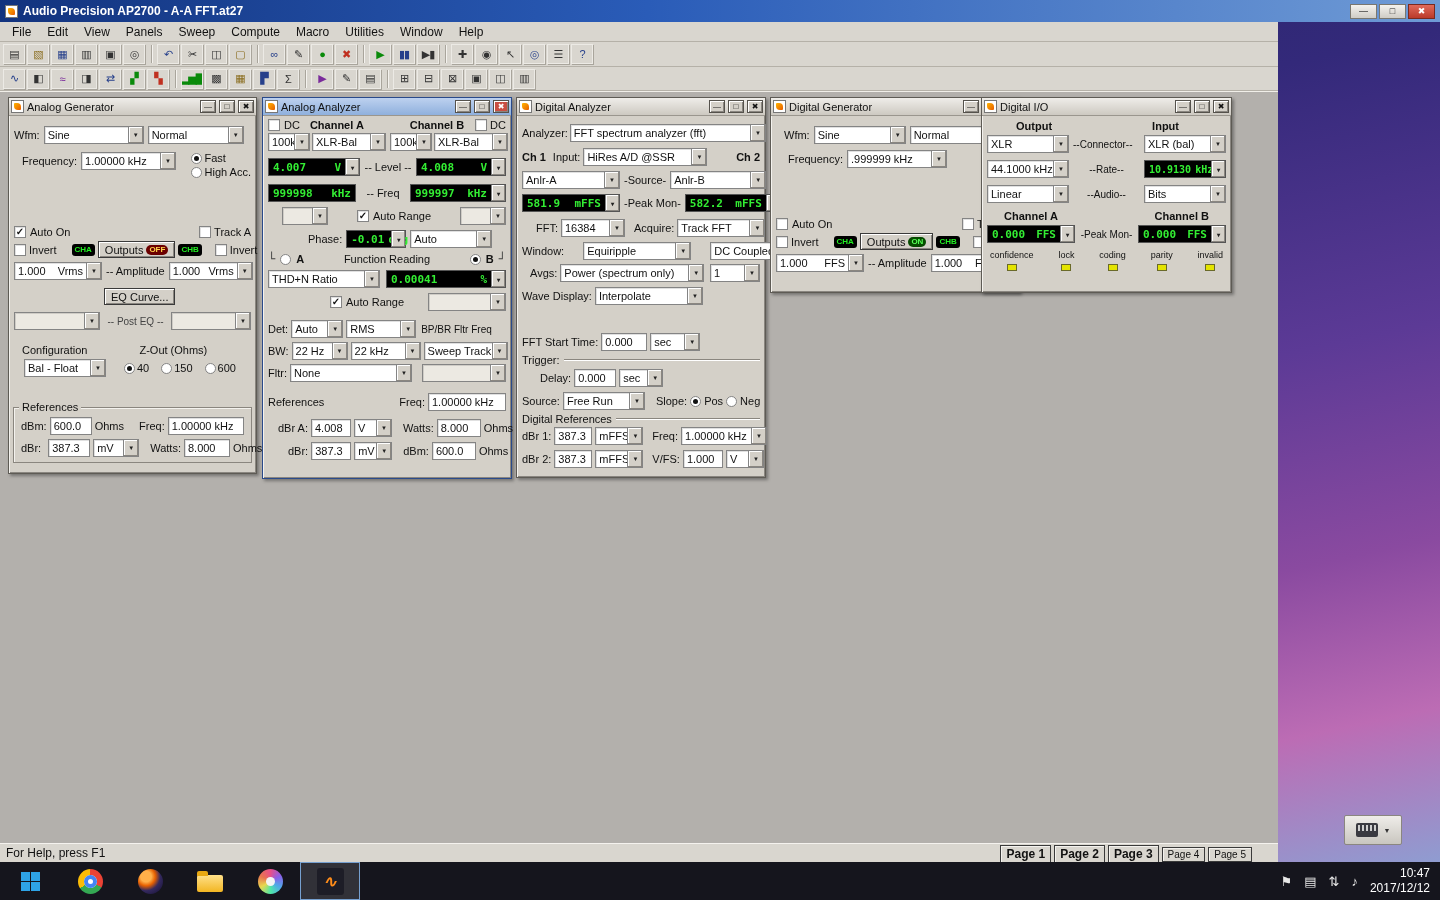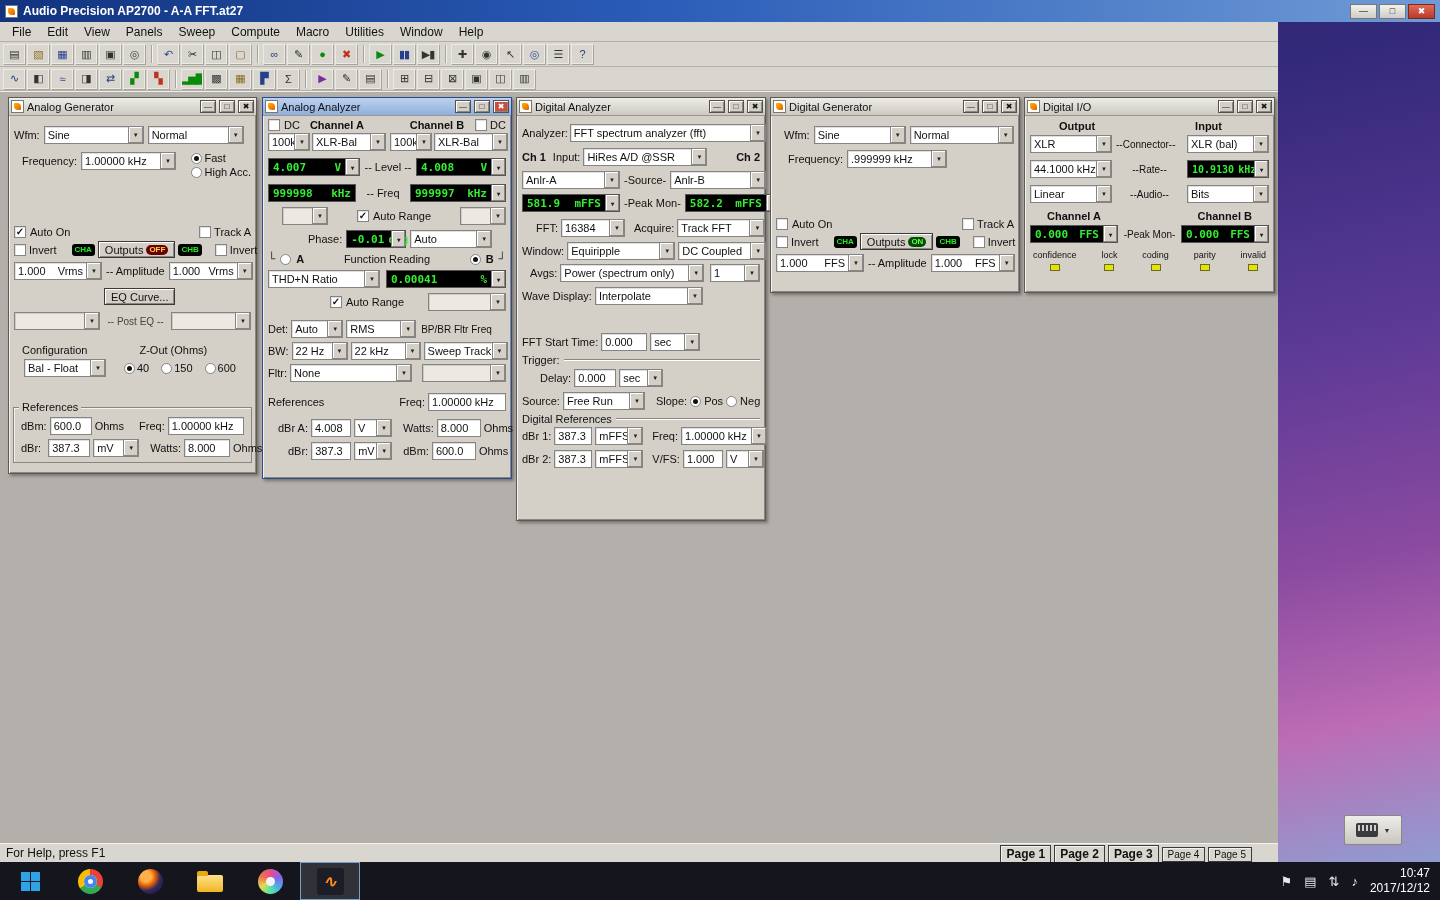--- a/index.html
+++ b/index.html
@@ -484,21 +484,21 @@
               <span>mV</span>
               <span class="arr"></span>
             </span>
           <span class="lbl" style="margin-left:8px;">dBm:</span>
           <span class="field" style="width:44px;">600.0</span>
           <span class="lbl">Ohms</span>
         </div>
       </div>
     </div>
 
-    <div class="panel" style="left:516px;top:5px;width:250px;height:424px;">
+    <div class="panel" style="left:516px;top:5px;width:250px;height:381px;">
       <div class="ptitle">
         <span class="ap-ico"></span>
         <span class="ptext">Digital Analyzer</span>
         <span class="pbtn">—</span>
         <span class="pbtn">□</span>
         <span class="pbtn">✖</span>
       </div>
       <div class="pbody">
         <div class="prow" style="margin-top:8px;gap:2px;">
           <span class="lbl">Analyzer:</span>
@@ -545,21 +545,21 @@
           <span class="combo" style="width:64px;">
               <span>16384</span>
               <span class="arr"></span>
             </span>
           <span class="lbl" style="margin-left:6px;">Acquire:</span>
           <span class="combo" style="width:88px;">
               <span>Track FFT</span>
               <span class="arr"></span>
             </span>
         </div>
-        <div class="prow" style="margin-top:5px;gap:3px;">
+        <div class="prow" style="margin-top:5px;gap:19px;">
           <span class="lbl">Window:</span>
           <span class="combo" style="width:108px;">
               <span>Equiripple</span>
               <span class="arr"></span>
             </span>
           <span class="combo" style="width:88px;margin-left:auto;">
               <span>DC Coupled</span>
               <span class="arr"></span>
             </span>
         </div>
@@ -703,21 +703,21 @@
           <span class="lbl" style="flex:1;text-align:center;">-- Amplitude</span>
           <span class="combo" style="width:84px;">
               <span>1.000</span>
               <span class="unit">FFS</span>
               <span class="arr"></span>
             </span>
         </div>
       </div>
     </div>
 
-    <div class="panel" style="left:1024px;top:5px;width:251px;height:196px;">
+    <div class="panel" style="left:981px;top:5px;width:251px;height:196px;">
       <div class="ptitle">
         <span class="ap-ico"></span>
         <span class="ptext">Digital I/O</span>
         <span class="pbtn">—</span>
         <span class="pbtn">□</span>
         <span class="pbtn">✖</span>
       </div>
       <div class="pbody">
         <div class="prow" style="margin-top:4px;padding:0 34px;">
           <span class="lbl b">Output</span>

